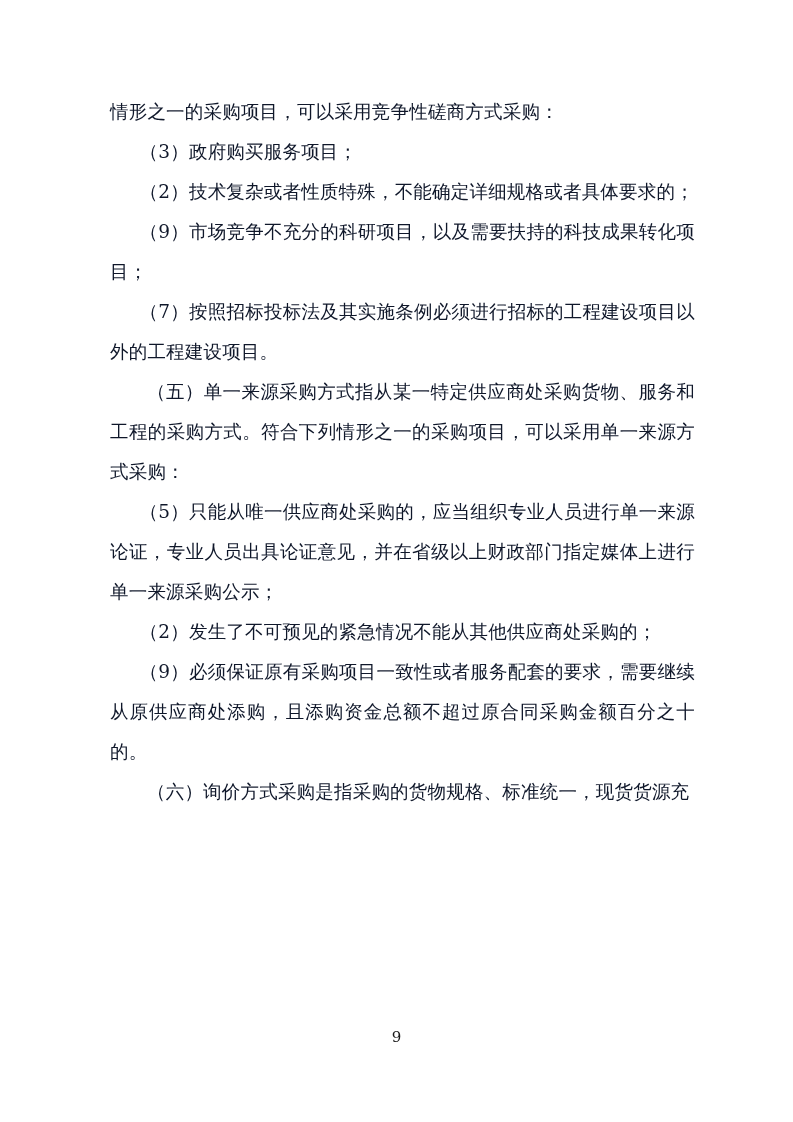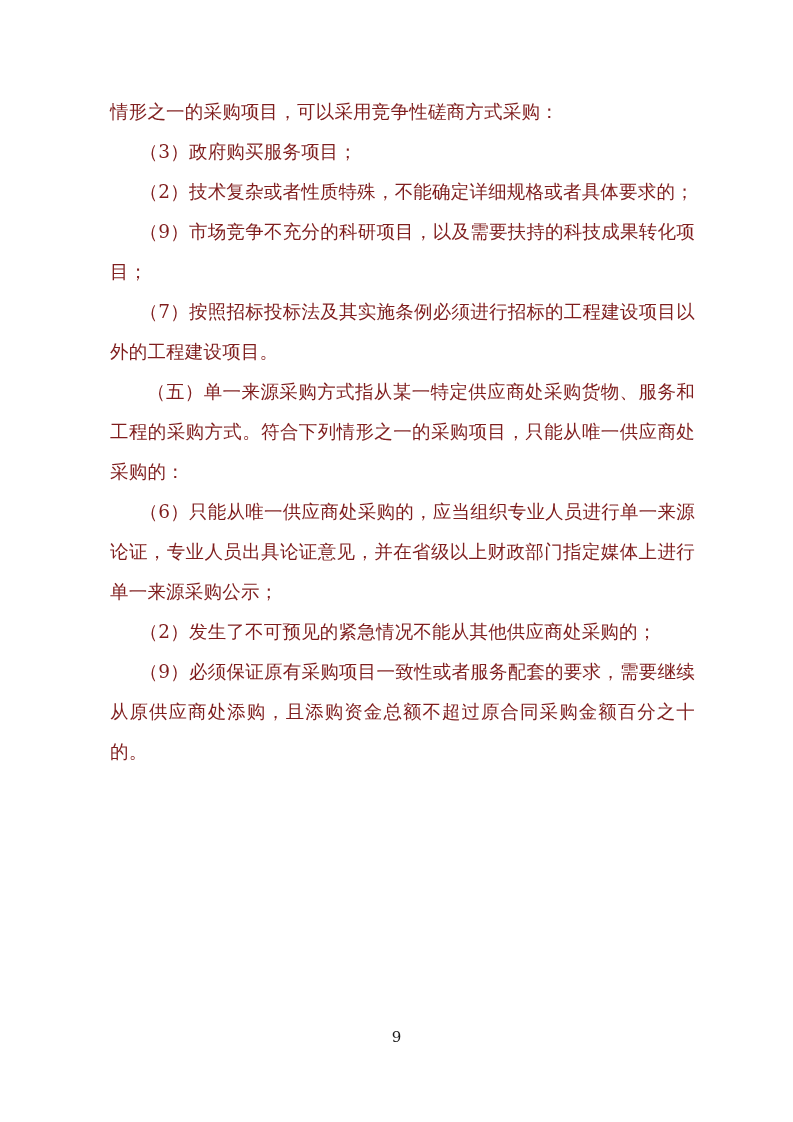--- a/index.html
+++ b/index.html
@@ -18,21 +18,21 @@
   .content {
     position: absolute;
     left: 110px;
     top: 92px;
     width: 585px;
   }
   .para {
     font-family: "DejaVu Serif", "Liberation Serif", serif;
     font-size: 18.5px;
     line-height: 40px;
-    color: #7f1d1d;
+    color: #0f172a;
     text-align: justify;
     text-justify: inter-ideograph;
     margin: 0;
     letter-spacing: 0.2px;
   }
   .indent {
     text-indent: 2em;
   }
   .indent-list {
     text-indent: 1.6em;
@@ -51,19 +51,20 @@
 </head>
 <body>
 
 <div class="page">
   <div class="content">
     <p class="para">情形之一的采购项目，可以采用竞争性磋商方式采购：</p>
     <p class="para indent-list">（3）政府购买服务项目；</p>
     <p class="para indent-list">（2）技术复杂或者性质特殊，不能确定详细规格或者具体要求的；</p>
     <p class="para indent-list">（9）市场竞争不充分的科研项目，以及需要扶持的科技成果转化项目；</p>
     <p class="para indent-list">（7）按照招标投标法及其实施条例必须进行招标的工程建设项目以外的工程建设项目。</p>
-    <p class="para indent">（五）单一来源采购方式指从某一特定供应商处采购货物、服务和工程的采购方式。符合下列情形之一的采购项目，只能从唯一供应商处采购的：</p>
-    <p class="para indent-list">（6）只能从唯一供应商处采购的，应当组织专业人员进行单一来源论证，专业人员出具论证意见，并在省级以上财政部门指定媒体上进行单一来源采购公示；</p>
+    <p class="para indent">（五）单一来源采购方式指从某一特定供应商处采购货物、服务和工程的采购方式。符合下列情形之一的采购项目，可以采用单一来源方式采购：</p>
+    <p class="para indent-list">（5）只能从唯一供应商处采购的，应当组织专业人员进行单一来源论证，专业人员出具论证意见，并在省级以上财政部门指定媒体上进行单一来源采购公示；</p>
     <p class="para indent-list">（2）发生了不可预见的紧急情况不能从其他供应商处采购的；</p>
     <p class="para indent-list">（9）必须保证原有采购项目一致性或者服务配套的要求，需要继续从原供应商处添购，且添购资金总额不超过原合同采购金额百分之十的。</p>
+    <p class="para indent">（六）询价方式采购是指采购的货物规格、标准统一，现货货源充</p>
   </div>
   <div class="page-number">9</div>
 </div>
 
 </body></html>

